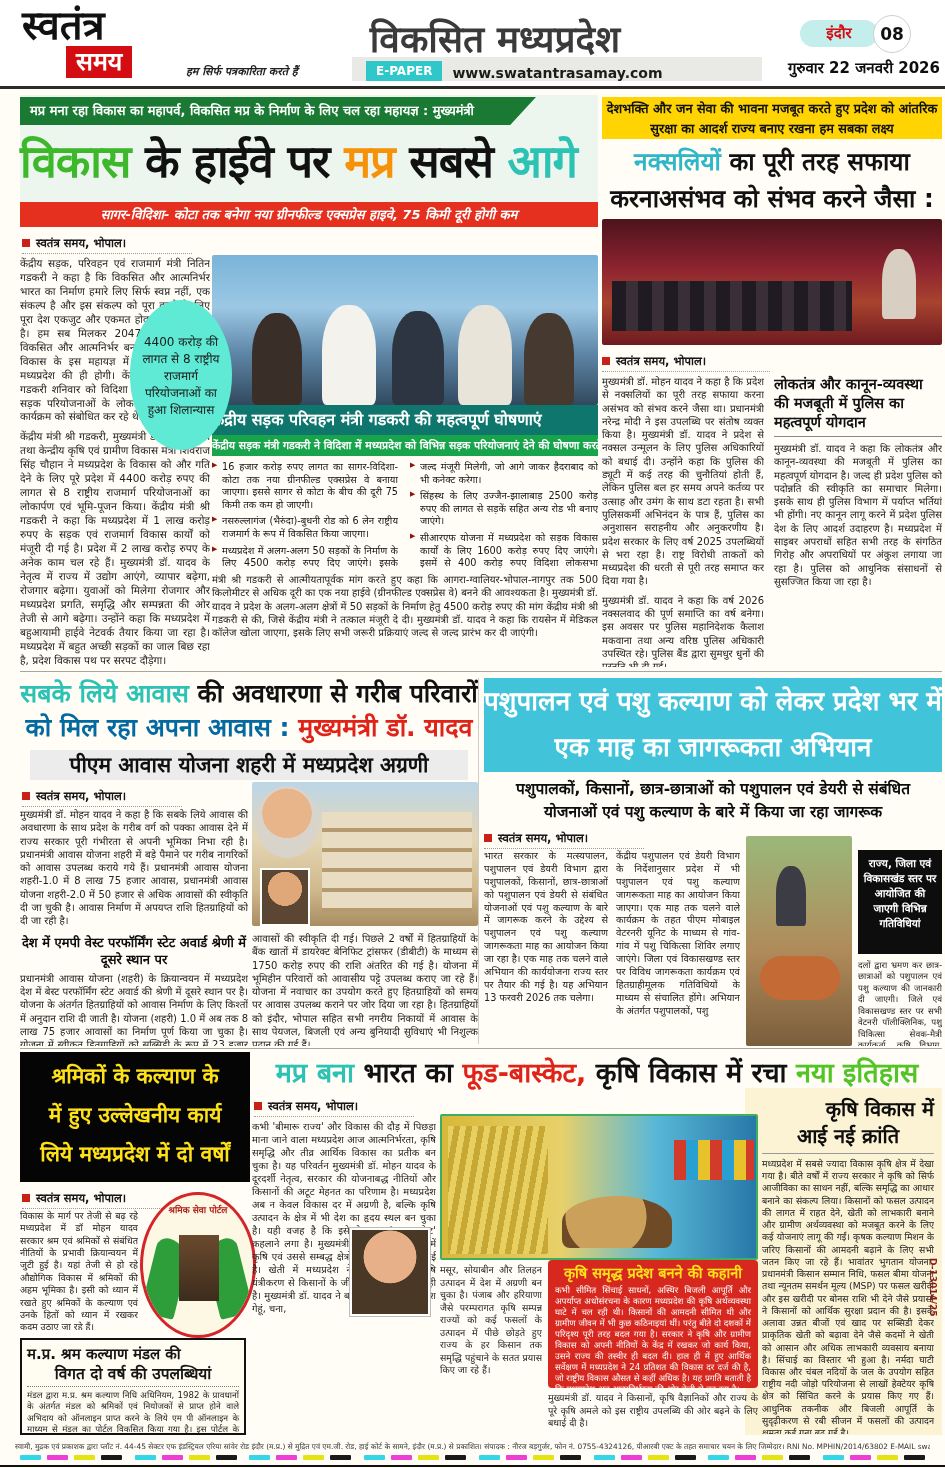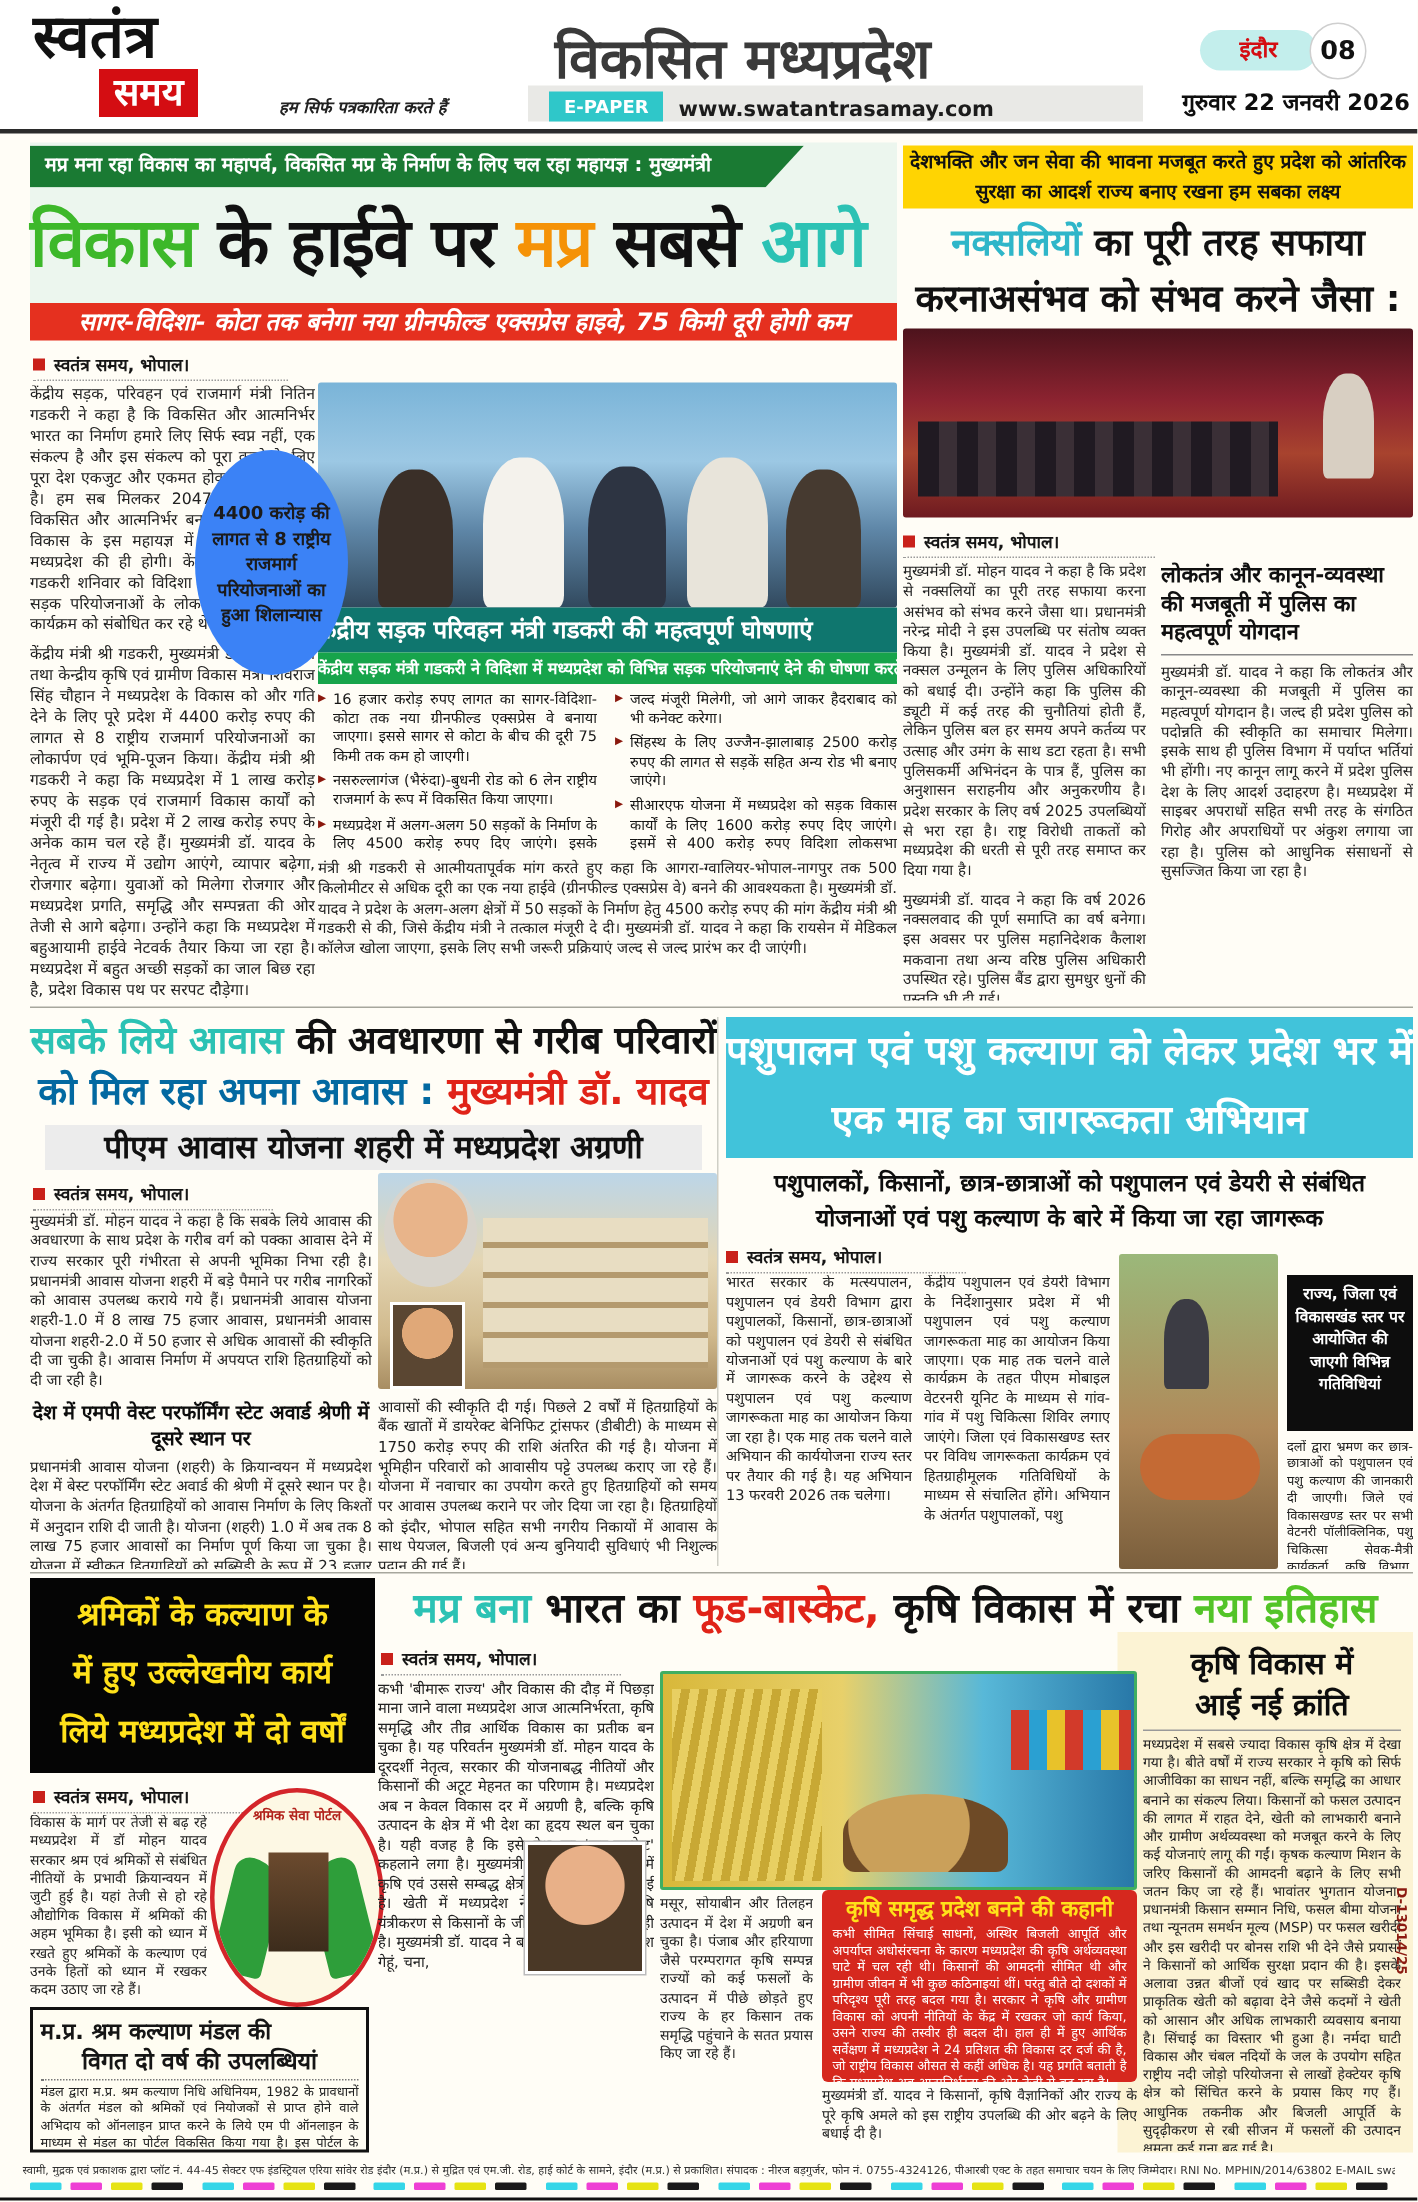--- a/index.html
+++ b/index.html
@@ -40,36 +40,36 @@
   <div class="abs" style="left:770px;top:57px;width:170px;text-align:right;font-size:15px;font-weight:800;color:#0e0e0e">गुरुवार 22 जनवरी 2026</div>
 </div>
 <div class="abs" style="left:0;top:86px;width:945px;height:3px;background:#2b2b2b"></div>
 
 <div class="abs" style="left:20px;top:95px;width:578px;height:572px">
   <div class="abs" style="left:0;top:0;width:578px;height:131px;background:#ecf6ee"></div>
   <div class="abs" style="left:0;top:2px;width:506px;height:28px;background:#1a7a33;color:#fff;font-size:13px;font-weight:800;line-height:28px;padding-left:10px;clip-path:polygon(0 0,100% 0,95% 100%,0 100%);white-space:nowrap;overflow:hidden">मप्र मना रहा विकास का महापर्व, विकसित मप्र के निर्माण के लिए चल रहा महायज्ञ : मुख्यमंत्री</div>
   <div class="abs" style="left:0;top:30px;width:578px;height:76px;font-size:45px;font-weight:800;line-height:74px;letter-spacing:-1px;white-space:nowrap">
     <span style="color:#3db82a">विकास</span><span style="color:#111"> के हाईवे पर </span><span style="color:#f59207">मप्र</span><span style="color:#111"> सबसे </span><span style="color:#2cc2b4">आगे</span>
   </div>
-  <div class="abs" style="left:0;top:107px;width:578px;height:25px;background:#e5301f;color:#fff;font-size:16px;font-weight:800;font-style:italic;text-align:center;line-height:25px;white-space:nowrap;overflow:hidden">सागर-विदिशा- कोटा तक बनेगा नया ग्रीनफील्ड एक्सप्रेस हाइवे, 75 किमी दूरी होगी कम</div>
+  <div class="abs" style="left:0;top:107px;width:578px;height:25px;background:#e5301f;color:#fff;font-size:13px;font-weight:800;font-style:italic;text-align:center;line-height:25px;white-space:nowrap;overflow:hidden">सागर-विदिशा- कोटा तक बनेगा नया ग्रीनफील्ड एक्सप्रेस हाइवे, 75 किमी दूरी होगी कम</div>
   <div class="abs byline" style="left:2px;top:140px;width:170px">
     <span class="sq"></span><span>स्वतंत्र समय, भोपाल।</span>
   </div>
   <div class="abs" style="left:0;top:162px;width:190px;height:410px;overflow:hidden">
     <p class="jtxt" style="margin:0 0 6px 0">केंद्रीय सड़क, परिवहन एवं राजमार्ग मंत्री नितिन गडकरी ने कहा है कि विकसित और आत्मनिर्भर भारत का निर्माण हमारे लिए सिर्फ स्वप्न नहीं, एक संकल्प है और इस संकल्प को पूरा करने के लिए पूरा देश एकजुट और एकमत होकर काम कर रहा है। हम सब मिलकर 2047 तक भारत को विकसित और आत्मनिर्भर बनाएंगे। देश के समग्र विकास के इस महायज्ञ में सबसे बड़ी आहुति मध्यप्रदेश की ही होगी। केंद्रीय सड़क मंत्री श्री गडकरी शनिवार को विदिशा में आयोजित विभिन्न सड़क परियोजनाओं के लोकार्पण एवं भूमिपूजन कार्यक्रम को संबोधित कर रहे थे।</p>
     <p class="jtxt" style="margin:0">केंद्रीय मंत्री श्री गडकरी, मुख्यमंत्री डॉ. मोहन यादव तथा केन्द्रीय कृषि एवं ग्रामीण विकास मंत्री शिवराज सिंह चौहान ने मध्यप्रदेश के विकास को और गति देने के लिए पूरे प्रदेश में 4400 करोड़ रुपए की लागत से 8 राष्ट्रीय राजमार्ग परियोजनाओं का लोकार्पण एवं भूमि-पूजन किया। केंद्रीय मंत्री श्री गडकरी ने कहा कि मध्यप्रदेश में 1 लाख करोड़ रुपए के सड़क एवं राजमार्ग विकास कार्यों को मंजूरी दी गई है। प्रदेश में 2 लाख करोड़ रुपए के अनेक काम चल रहे हैं। मुख्यमंत्री डॉ. यादव के नेतृत्व में राज्य में उद्योग आएंगे, व्यापार बढ़ेगा, रोजगार बढ़ेगा। युवाओं को मिलेगा रोजगार और मध्यप्रदेश प्रगति, समृद्धि और सम्पन्नता की ओर तेजी से आगे बढ़ेगा। उन्होंने कहा कि मध्यप्रदेश में बहुआयामी हाईवे नेटवर्क तैयार किया जा रहा है। मध्यप्रदेश में बहुत अच्छी सड़कों का जाल बिछ रहा है, प्रदेश विकास पथ पर सरपट दौड़ेगा।</p>
   </div>
   <div class="photo" style="left:192px;top:160px;width:386px;height:150px;background:linear-gradient(180deg,#7ab4d8 0%,#9cc8e4 35%,#5f87a8 65%,#31495e 100%)">
     <div class="person" style="left:40px;top:58px;width:50px;height:92px;background:#3a2f28"></div>
     <div class="person" style="left:110px;top:50px;width:54px;height:100px;background:#f4f2ec"></div>
     <div class="person" style="left:180px;top:56px;width:52px;height:94px;background:#2d3442"></div>
     <div class="person" style="left:246px;top:50px;width:54px;height:100px;background:#e8e4da"></div>
     <div class="person" style="left:312px;top:58px;width:50px;height:92px;background:#463a30"></div>
   </div>
-  <div class="abs" style="left:110px;top:205px;width:102px;height:150px;background:#3b82f6;border-radius:50%;display:flex;align-items:center;justify-content:center;text-align:center;font-size:12px;font-weight:700;color:#1b1b1b;padding:10px;box-sizing:border-box;z-index:5">4400 करोड़ की लागत से 8 राष्ट्रीय राजमार्ग परियोजनाओं का हुआ शिलान्यास</div>
+  <div class="abs" style="left:110px;top:205px;width:102px;height:150px;background:#5eead4;border-radius:50%;display:flex;align-items:center;justify-content:center;text-align:center;font-size:12px;font-weight:400;color:#1b1b1b;padding:10px;box-sizing:border-box;z-index:5">4400 करोड़ की लागत से 8 राष्ट्रीय राजमार्ग परियोजनाओं का हुआ शिलान्यास</div>
   <div class="abs" style="left:192px;top:310px;width:386px;height:30px;background:#0f766e;color:#fff;font-size:16px;font-weight:800;text-align:left;line-height:30px;white-space:nowrap;overflow:hidden">केंद्रीय सड़क परिवहन मंत्री गडकरी की महत्वपूर्ण घोषणाएं</div>
   <div class="abs" style="left:192px;top:340px;width:386px;height:21px;background:#17a44b;color:#fff;font-size:10.8px;font-weight:800;text-align:center;line-height:21px;white-space:nowrap;overflow:hidden">केंद्रीय सड़क मंत्री गडकरी ने विदिशा में मध्यप्रदेश को विभिन्न सड़क परियोजनाएं देने की घोषणा करते हुए कहा कि</div>
   <ul class="bullets abs" style="left:192px;top:366px;width:186px;height:108px;overflow:hidden">
     <li>16 हजार करोड़ रुपए लागत का सागर-विदिशा-कोटा तक नया ग्रीनफील्ड एक्सप्रेस वे बनाया जाएगा। इससे सागर से कोटा के बीच की दूरी 75 किमी तक कम हो जाएगी।</li>
     <li>नसरुल्लागंज (भैरुंदा)-बुधनी रोड को 6 लेन राष्ट्रीय राजमार्ग के रूप में विकसित किया जाएगा।</li>
     <li>मध्यप्रदेश में अलग-अलग 50 सड़कों के निर्माण के लिए 4500 करोड़ रुपए दिए जाएंगे। इसके अतिरिक्त भी जरूरत के अनुसार और भी राशि मंजूर की जाएगी।</li>
 
   </ul>
   <ul class="bullets abs" style="left:390px;top:366px;width:188px;height:108px;overflow:hidden">
     <li>जल्द मंजूरी मिलेगी, जो आगे जाकर हैदराबाद को भी कनेक्ट करेगा।</li>
@@ -194,21 +194,21 @@
     <div style="color:#ffe11a;font-size:14.5px;font-weight:800;text-align:center;line-height:19px">कृषि समृद्ध प्रदेश बनने की कहानी</div>
     <p style="color:#fff;font-size:8.6px;line-height:1.28;text-align:justify;margin:2px 0 0 0">कभी सीमित सिंचाई साधनों, अस्थिर बिजली आपूर्ति और अपर्याप्त अधोसंरचना के कारण मध्यप्रदेश की कृषि अर्थव्यवस्था घाटे में चल रही थी। किसानों की आमदनी सीमित थी और ग्रामीण जीवन में भी कुछ कठिनाइयां थीं। परंतु बीते दो दशकों में परिदृश्य पूरी तरह बदल गया है। सरकार ने कृषि और ग्रामीण विकास को अपनी नीतियों के केंद्र में रखकर जो कार्य किया, उसने राज्य की तस्वीर ही बदल दी। हाल ही में हुए आर्थिक सर्वेक्षण में मध्यप्रदेश ने 24 प्रतिशत की विकास दर दर्ज की है, जो राष्ट्रीय विकास औसत से कहीं अधिक है। यह प्रगति बताती है कि मध्यप्रदेश अब आत्मनिर्भरता की ओर तेजी से बढ़ रहा है।</p>
   </div>
   <p class="jtxt abs" style="left:296px;top:294px;width:210px;height:43px;margin:0;font-size:9.4px;overflow:hidden">
     <span>मुख्यमंत्री डॉ. यादव ने किसानों, कृषि वैज्ञानिकों और राज्य के पूरे कृषि अमले को इस राष्ट्रीय उपलब्धि की ओर बढ़ने के लिए बधाई दी है।</span>
   </p>
 
 </div>
 
 <div class="abs" style="left:762px;top:1096px;width:172px;height:339px">
-  <div style="font-size:20px;font-weight:800;text-align:center;line-height:27px;color:#0d0d0d">कृषि विकास में</div>
+  <div style="font-size:20px;font-weight:800;text-align:right;line-height:27px;color:#0d0d0d">कृषि विकास में</div>
   <div style="font-size:20px;font-weight:800;text-align:center;line-height:27px;color:#0d0d0d;border-bottom:1px solid #999;padding-bottom:3px;margin-bottom:4px">आई नई क्रांति</div>
   <p class="jtxt" style="margin:0;font-size:9.2px;height:276px;overflow:hidden">मध्यप्रदेश में सबसे ज्यादा विकास कृषि क्षेत्र में देखा गया है। बीते वर्षों में राज्य सरकार ने कृषि को सिर्फ आजीविका का साधन नहीं, बल्कि समृद्धि का आधार बनाने का संकल्प लिया। किसानों को फसल उत्पादन की लागत में राहत देने, खेती को लाभकारी बनाने और ग्रामीण अर्थव्यवस्था को मजबूत करने के लिए कई योजनाएं लागू की गईं। कृषक कल्याण मिशन के जरिए किसानों की आमदनी बढ़ाने के लिए सभी जतन किए जा रहे हैं। भावांतर भुगतान योजना, प्रधानमंत्री किसान सम्मान निधि, फसल बीमा योजना तथा न्यूनतम समर्थन मूल्य (MSP) पर फसल खरीदी और इस खरीदी पर बोनस राशि भी देने जैसे प्रयासों ने किसानों को आर्थिक सुरक्षा प्रदान की है। इसके अलावा उन्नत बीजों एवं खाद पर सब्सिडी देकर प्राकृतिक खेती को बढ़ावा देने जैसे कदमों ने खेती को आसान और अधिक लाभकारी व्यवसाय बनाया है। सिंचाई का विस्तार भी हुआ है। नर्मदा घाटी विकास और चंबल नदियों के जल के उपयोग सहित राष्ट्रीय नदी जोड़ो परियोजना से लाखों हेक्टेयर कृषि क्षेत्र को सिंचित करने के प्रयास किए गए हैं। आधुनिक तकनीक और बिजली आपूर्ति के सुदृढ़ीकरण से रबी सीजन में फसलों की उत्पादन क्षमता कई गुना बढ़ गई है।</p>
 </div>
 
 <div class="abs" style="left:928px;top:1258px;writing-mode:vertical-rl;font-size:9px;font-weight:700;color:#8b1a10">D-13014/25</div>
 
 <div class="abs" style="left:15px;top:1441px;width:915px;text-align:center;font-size:7.4px;color:#333;white-space:nowrap;overflow:hidden">स्वामी, मुद्रक एवं प्रकाशक द्वारा प्लॉट नं. 44-45 सेक्टर एफ इंडस्ट्रियल एरिया सांवेर रोड इंदौर (म.प्र.) से मुद्रित एवं एम.जी. रोड, हाई कोर्ट के सामने, इंदौर (म.प्र.) से प्रकाशित। संपादक : नीरज बड़गुर्जर, फोन नं. 0755-4324126, पीआरबी एक्ट के तहत समाचार चयन के लिए जिम्मेदार। RNI No. MPHIN/2014/63802  E-MAIL swatantrasamay@gmail.com</div>
 
 <div class="abs bars" style="left:20px;top:1453px;width:905px;height:8px">
   <div class="grp">

